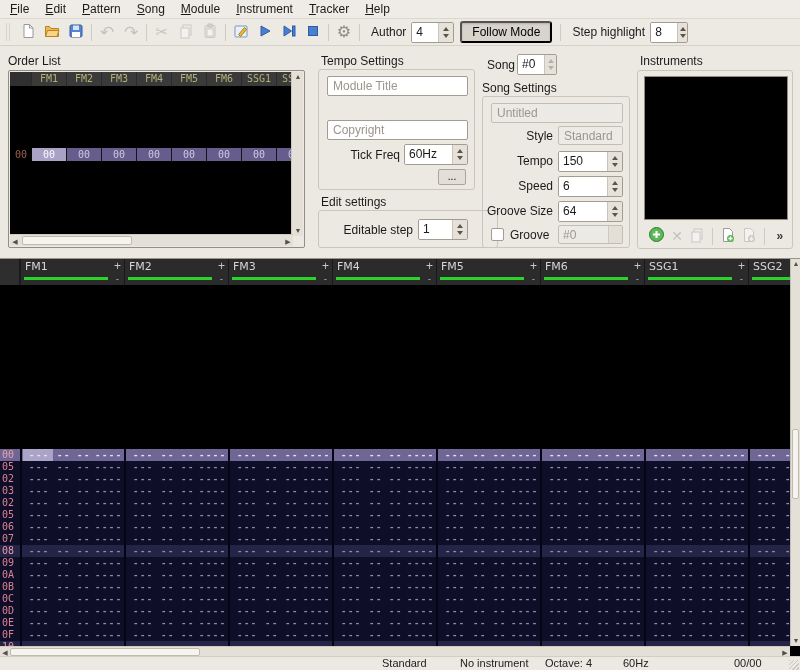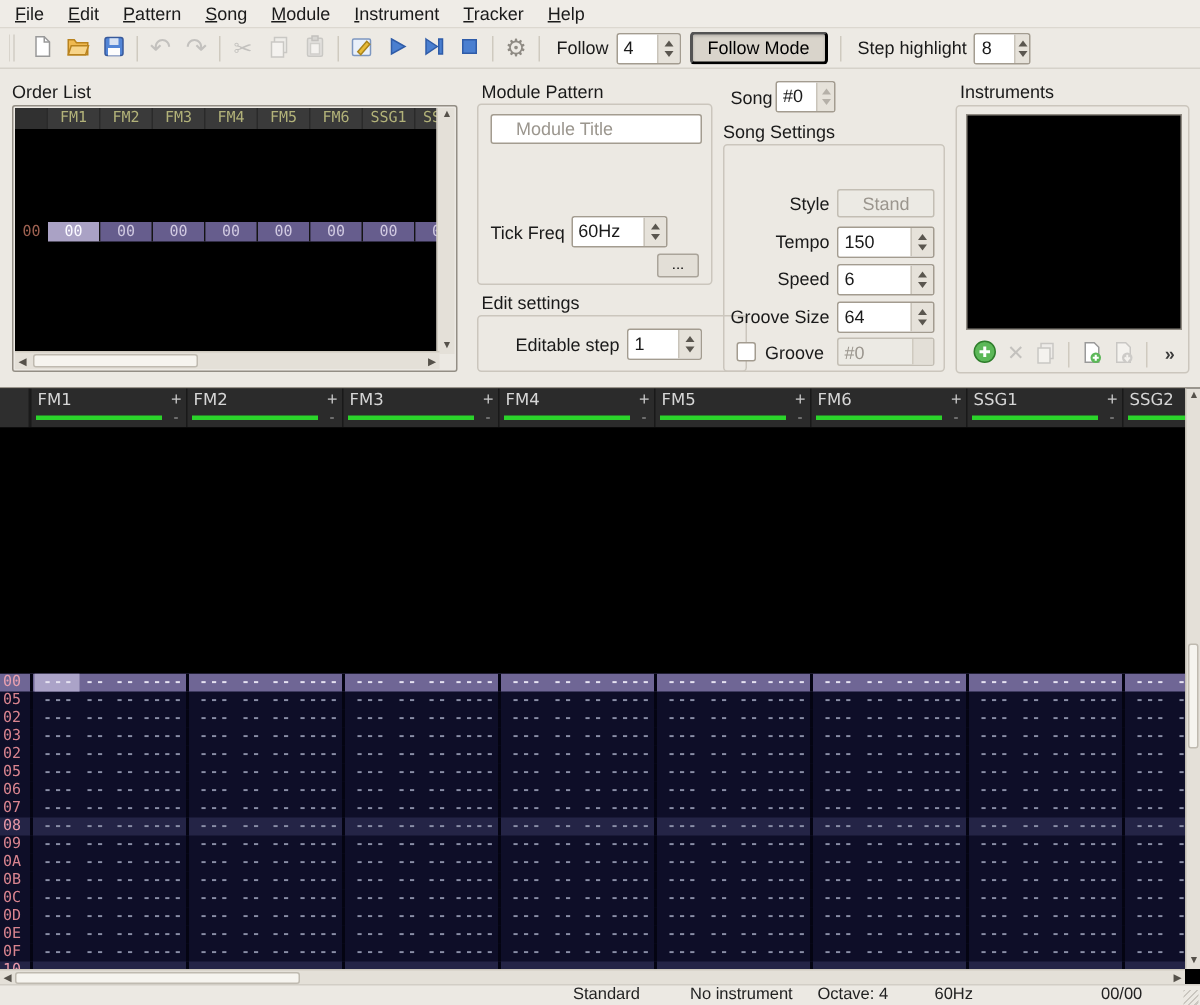--- a/index.html
+++ b/index.html
@@ -27,21 +27,21 @@
   
   .spinbox { display:inline-flex; height:21px; border:1px solid #a39c90; border-radius:2px; background:#fff; overflow:hidden; }
   .spin-value { padding:2px 4px; min-width:26px; font-size:12px; background:#fff; }
   .spin-btns { width:15px; display:flex; flex-direction:column; align-items:center; justify-content:center;
     gap:3px; background:#e6e2da; border-left:1px solid #c9c4ba; }
   .arr-up { width:0; height:0; border-left:3px solid transparent; border-right:3px solid transparent; border-bottom:4px solid #5a564f; }
   .arr-dn { width:0; height:0; border-left:3px solid transparent; border-right:3px solid transparent; border-top:4px solid #5a564f; }
   .spinbox.disabled .arr-up { border-bottom-color:#b5b0a8; }
   .spinbox.disabled .arr-dn { border-top-color:#b5b0a8; }
   .txt-input { height:20px; width:100%; border:1px solid #a39c90; border-radius:2px; background:#fff;
-    font-family:"Liberation Sans",sans-serif; font-size:12px; padding:0 16px; color:#1a1a1a; }
+    font-family:"Liberation Sans",sans-serif; font-size:12px; padding:0 5px; color:#1a1a1a; }
   .txt-input::placeholder { color:#9b968e; }
   .txt-input:disabled { background:#eceae4; border-color:#c3beb4; }
   #follow-mode-btn { margin-left:6px; height:22px; padding:2px 10px; background:#d9d4cb;
     border:1px solid #96908
 
 5; border-radius:3px; box-shadow:inset 0 1px 2px rgba(0,0,0,.18); font-size:12px; }
 
   
   .group-label { position:absolute; font-size:12px; color:#1a1a1a; white-space:nowrap; }
   .group-frame { position:absolute; border:1px solid #cbc6bd; border-radius:3px; }
@@ -189,21 +189,21 @@
           <span><svg width="16" height="16">
               <rect x="3.5" y="3.5" width="9" height="9" fill="#4a7fd0" stroke="#2f5ca8"></rect>
             </svg></span>
         </div>
         <div class="tb-sep"></div>
         <div class="tb-btn">
           <span><span class="glyph" style="font-size:16px;">⚙</span></span>
         </div>
         <div class="tb-sep"></div>
       </div>
-    <span class="tb-label">Follow</span>
+    <span class="tb-label">Author</span>
     <span class="spinbox">
       <span class="spin-value">4</span>
       <span class="spin-btns">
           <span class="arr-up"></span>
           <span class="arr-dn"></span>
         </span>
     </span>
     <button id="follow-mode-btn">Follow Mode</button>
     <span class="tb-sep" style="margin-left:8px;"></span>
     <span class="tb-label">Step highlight</span>
@@ -246,24 +246,25 @@
       <span class="sb-arr" style="top:0;left:1px;">▲</span>
       <span class="sb-arr" style="bottom:0;left:1px;">▼</span>
     </div>
     <div class="hscroll" style="left:1px;bottom:1px;width:283px;height:12px;">
       <span class="sb-arr" style="left:0;top:2px;">◀</span>
       <span class="sb-arr" style="right:0;top:2px;">▶</span>
       <span class="sb-thumb" style="left:12px;top:1px;width:110px;height:9px;"></span>
     </div>
   </div>
 
-  <div class="group-label" style="left:321px;top:54px;">Module Pattern</div>
+  <div class="group-label" style="left:321px;top:54px;">Tempo Settings</div>
   <div class="group-frame" style="left:318px;top:69px;width:157px;height:121px;">
     <input class="txt-input" style="position: absolute; left: 8px; top: 6px; width: 141px;" placeholder="Module Title">
-    <div class="flexrow" style="position:absolute;left:8px;top:74px;width:141px;">
+    <input class="txt-input" style="position: absolute; left: 8px; top: 50px; width: 141px;" placeholder="Copyright">
+    <div class="flexrow" style="position:absolute;left:8px;top:74px;width:141px;justify-content:flex-end;">
       <span class="rlabel" style="margin-right:4px;">Tick Freq</span>
       <span class="spinbox" style="width:64px;">
         <span class="spin-value" style="flex:1;">60Hz</span>
         <span class="spin-btns">
             <span class="arr-up"></span>
             <span class="arr-dn"></span>
           </span>
       </span>
     </div>
     <button style="position:absolute;right:8px;top:99px;width:28px;height:16px;background:#e3dfd7;border:1px solid #aaa49a;border-radius:2px;font-size:10px;line-height:8px;">...</button>
@@ -286,20 +287,21 @@
   <div class="group-label" style="left:487px;top:58px;">Song</div>
   <span class="spinbox disabled" style="position:absolute;left:517px;top:54px;width:40px;">
     <span class="spin-value" style="flex:1;">#0</span>
     <span class="spin-btns">
         <span class="arr-up"></span>
         <span class="arr-dn"></span>
       </span>
   </span>
   <div class="group-label" style="left:482px;top:81px;">Song Settings</div>
   <div class="group-frame" style="left:482px;top:96px;width:148px;height:152px;">
+    <input class="txt-input" disabled="" style="position: absolute; left: 8px; top: 6px; width: 132px;" placeholder="Untitled">
     <span class="rlabel" style="position:absolute;right:76px;top:32px;">Style</span>
     <input class="txt-input" disabled="" style="position: absolute; left: 75px; top: 29px; width: 65px; height: 19px;" placeholder="Standard">
     <span class="rlabel" style="position:absolute;right:76px;top:57px;">Tempo</span>
     <span class="spinbox" style="position:absolute;left:75px;top:54px;width:65px;">
       <span class="spin-value" style="flex:1;">150</span>
       <span class="spin-btns">
           <span class="arr-up"></span>
           <span class="arr-dn"></span>
         </span>
     </span>

